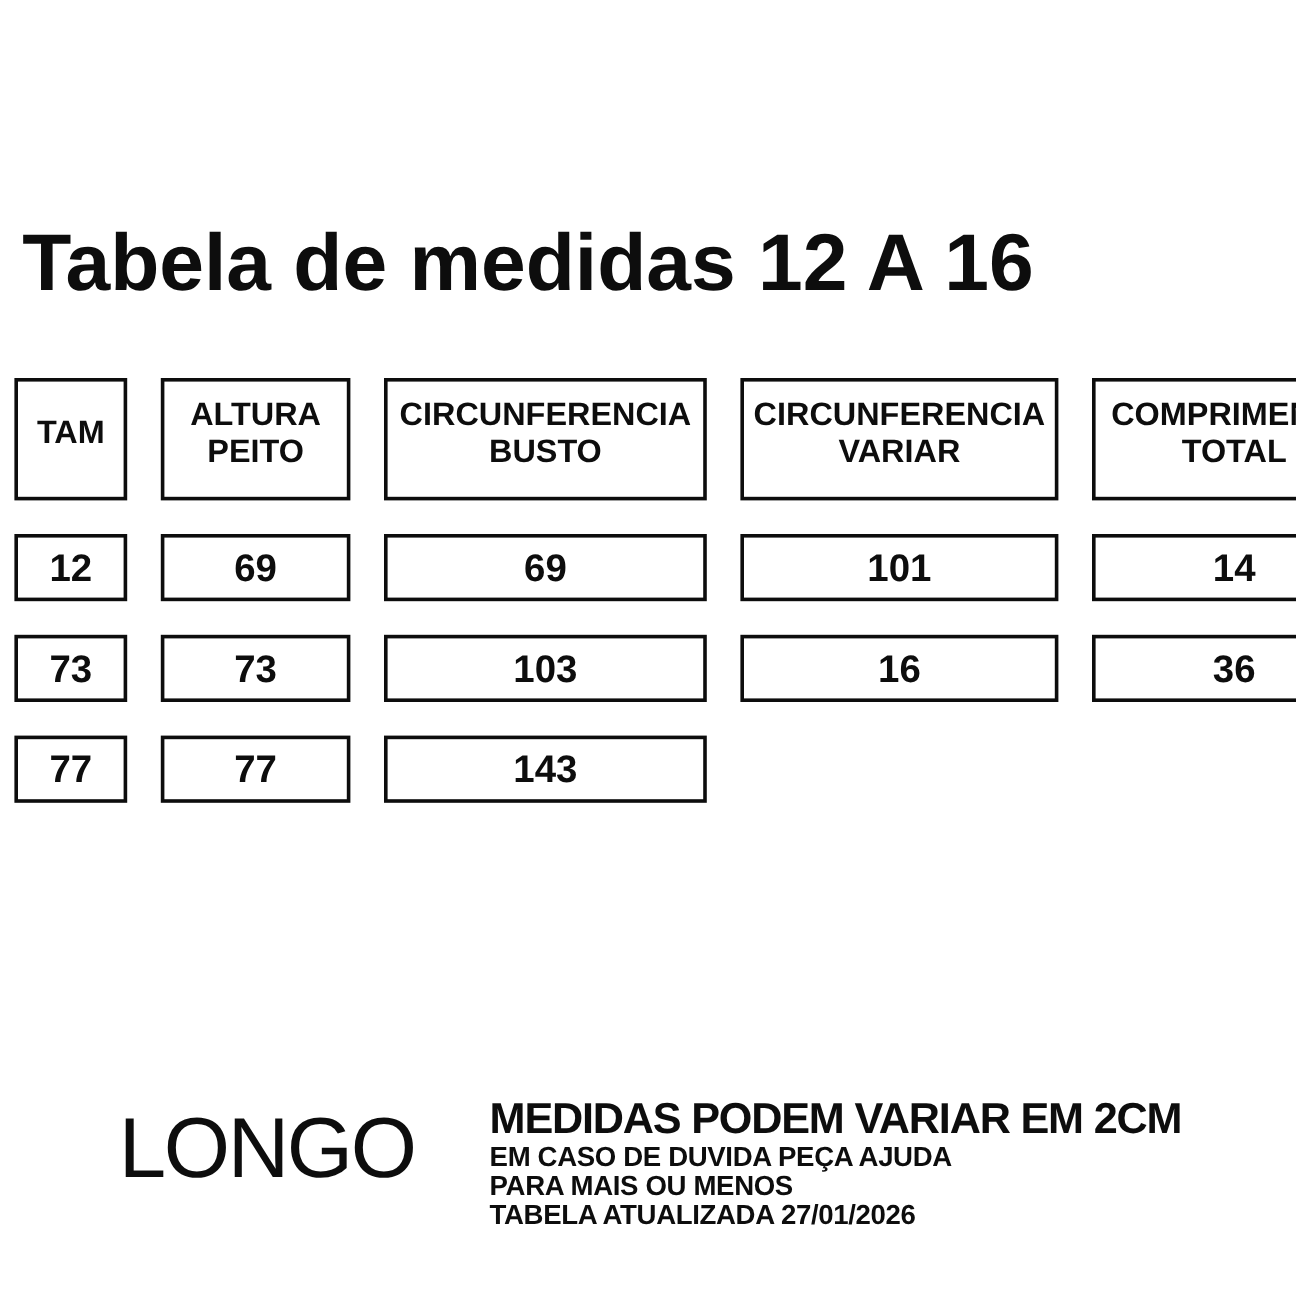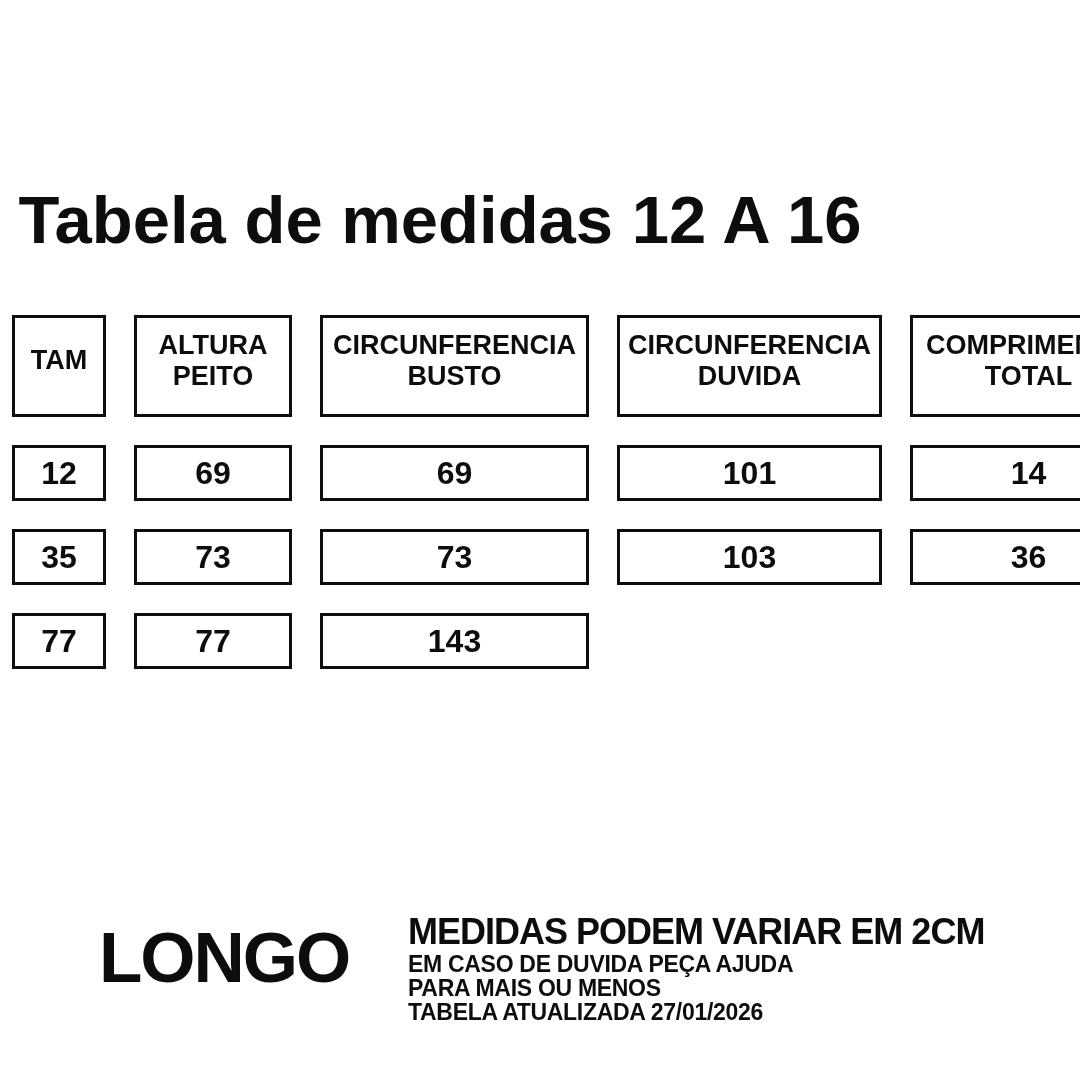--- a/index.html
+++ b/index.html
@@ -55,21 +55,21 @@
     padding: 0 3px 10px 3px;
   }
   .cell.data {
     font-size: 32px;
   }
   .garment-label {
     position: absolute;
     left: 99px;
     top: 922px;
     font-size: 71px;
-    font-weight: 700;
+    font-weight: 400;
     letter-spacing: -2px;
     line-height: 1;
     white-space: nowrap;
   }
   .notes {
     position: absolute;
     left: 408px;
     top: 912px;
     width: 572px;
     text-align: left;
@@ -93,34 +93,34 @@
 
 <div class="page">
 
   <div class="title">Tabela de medidas 12 A 16</div>
 
   <div class="size-table">
 
     <div class="cell header">TAM</div>
     <div class="cell header">ALTURA PEITO</div>
     <div class="cell header">CIRCUNFERENCIA BUSTO</div>
-    <div class="cell header">CIRCUNFERENCIA DUVIDA</div>
+    <div class="cell header">CIRCUNFERENCIA VARIAR</div>
     <div class="cell header">COMPRIMENTO TOTAL</div>
 
     <div class="cell data">12</div>
     <div class="cell data">69</div>
     <div class="cell data">69</div>
     <div class="cell data">101</div>
 
     <div class="cell data">14</div>
-    <div class="cell data">35</div>
     <div class="cell data">73</div>
     <div class="cell data">73</div>
     <div class="cell data">103</div>
 
+    <div class="cell data">16</div>
     <div class="cell data">36</div>
     <div class="cell data">77</div>
     <div class="cell data">77</div>
     <div class="cell data">143</div>
   </div>
 
   <div class="garment-label">LONGO</div>
 
   <div class="notes">
     <div class="notes-main">MEDIDAS PODEM VARIAR EM 2CM</div>

